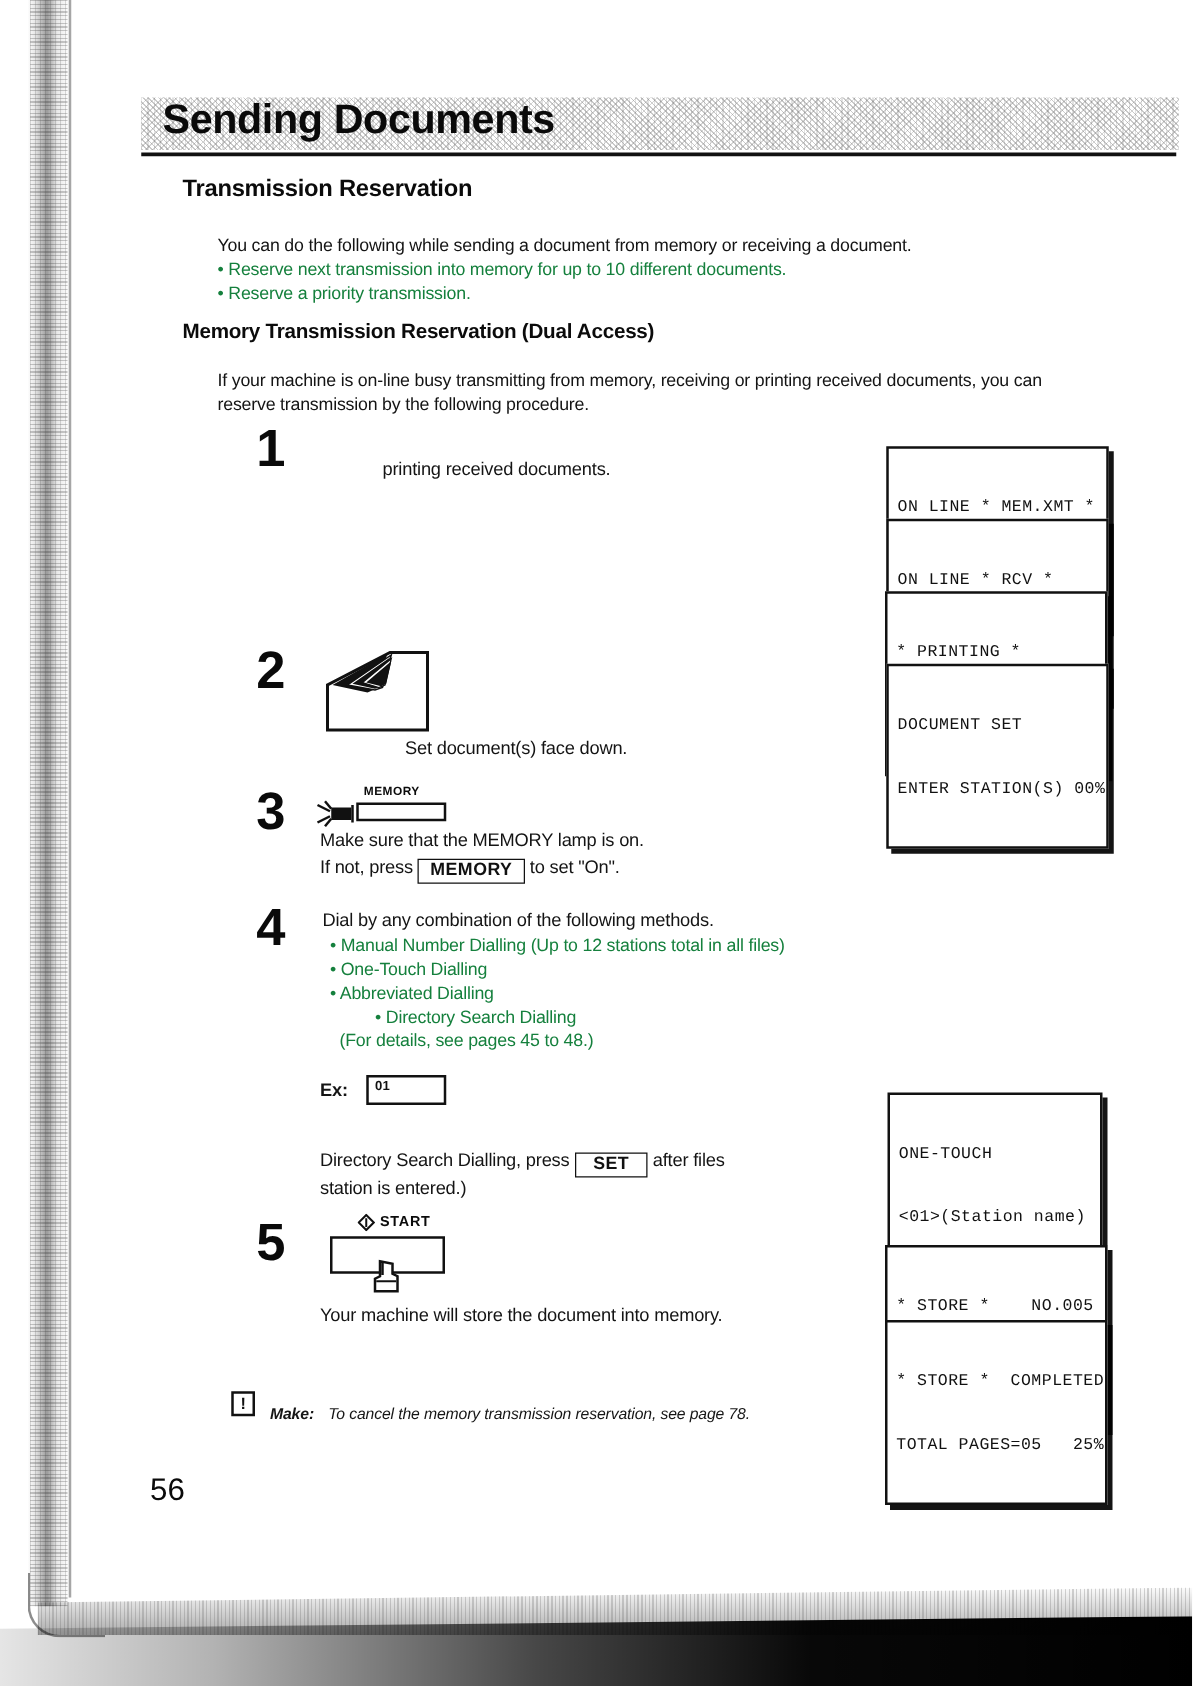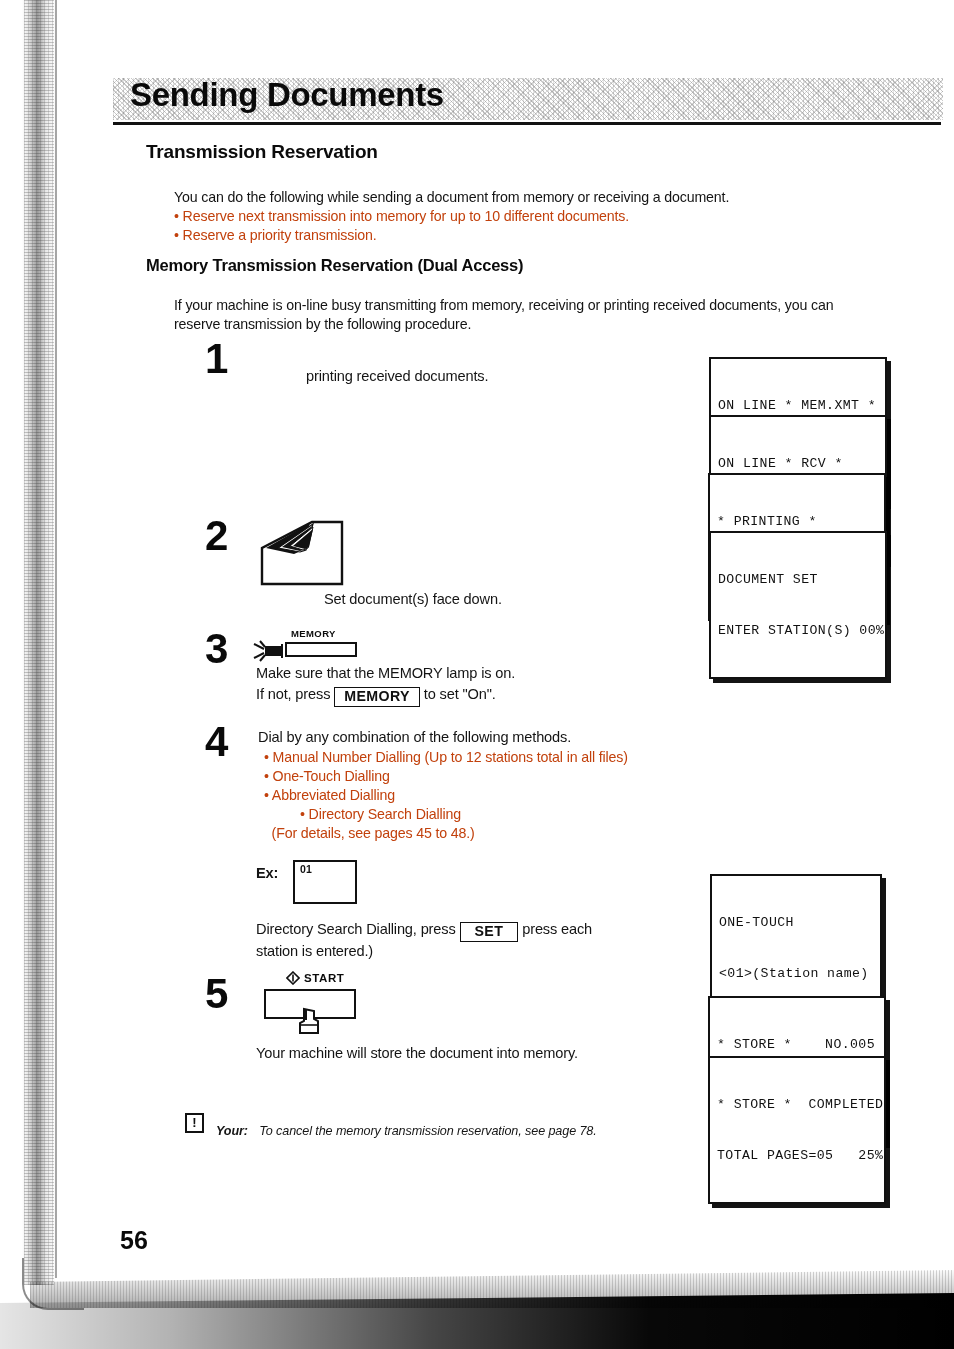--- a/index.html
+++ b/index.html
@@ -144,21 +144,21 @@
   .body-text {
     position: absolute;
     font-size: 14.2px;
     color: #141414;
     line-height: 19px;
     letter-spacing: -0.15px;
   }
   .bullet-line {
     position: absolute;
     font-size: 14.2px;
-    color: #c2410c;
+    color: #15803d;
     line-height: 19px;
     letter-spacing: -0.15px;
     white-space: nowrap;
   }
   .step-num {
     position: absolute;
     font-size: 42px;
     font-weight: bold;
     color: #0a0a0a;
     font-family: "Liberation Sans", sans-serif;
@@ -268,23 +268,22 @@
     font-style: italic;
     color: #161616;
     letter-spacing: -0.1px;
     white-space: nowrap;
   }
   .note-text b { font-style: italic; }
 
   .page-num {
     position: absolute;
     font-size: 25px;
-    font-weight: bold;
+    font-weight: normal;
     color: #0a0a0a;
-    margin-top: 48px;
   }
 </style>
 </head>
 <body>
 
 <div id="page">
 
   <div class="spine-shadow"></div>
   <div class="spine-speckle"></div>
   <div class="page-edge-left"></div>
@@ -345,26 +344,26 @@
 
   <div class="step-num" style="left:205px; top:718px;">4</div>
   <div class="step-text" style="left:258px; top:727px;">Dial by any combination of the following methods.</div>
   <div class="bullet-line" style="left:264px; top:748px;">• Manual Number Dialling (Up to 12 stations total in all files)</div>
   <div class="bullet-line" style="left:264px; top:767px;">• One-Touch Dialling</div>
   <div class="bullet-line" style="left:264px; top:786px;">• Abbreviated Dialling</div>
   <div class="bullet-line" style="left:264px; top:805px;margin-left:36px;">• Directory Search Dialling</div>
   <div class="bullet-line" style="left:264px; top:824px; white-space:pre;">  (For details, see pages 45 to 48.)</div>
 
   <div class="step-text" style="left:256px; top:863px; font-weight:bold;">Ex:</div>
-  <div class="ex-box" style="left:293px; top:860px; width:64px; height:44px;">01</div>
+  <div class="ex-box" style="left:293px; top:860px; width:64px; height:24px;">01</div>
 
   <div class="step-text" style="left:256px; top:919px; white-space:nowrap;">
     <span>Directory Search Dialling, press</span>
     <span class="key-chip" style="padding:0 14px 1px 14px;">SET</span>
-    <span>press each</span>
+    <span>after files</span>
   </div>
   <div class="step-text" style="left:256px; top:941px;">station is entered.)</div>
 
   <div class="step-num" style="left:205px; top:970px;">5</div>
   <div style="position:absolute; left:286px; top:971px;">
     <svg width="14" height="14" viewBox="0 0 14 14">
       <polygon points="7,1 13,7 7,13 1,7" fill="none" stroke="#111" stroke-width="1.6"></polygon>
       <line x1="7" y1="3.5" x2="7" y2="10.5" stroke="#111" stroke-width="1.6"></line>
     </svg>
   </div>
@@ -409,19 +408,19 @@
     <span>      PAGES=01   01%</span>
   </div>
 
   <div class="lcd" style="left:708px; top:1056px; width:178px;">
     <span>* STORE *  COMPLETED</span>
     <span>TOTAL PAGES=05   25%</span>
   </div>
 
   <div class="note-icon" style="left:185px; top:1113px;">!</div>
   <div class="note-text" style="left:216px; top:1124px;">
-    <b>Your:</b>
+    <b>Make:</b>
     <span style="display:inline-block;width:8px;"></span><span>To cancel the memory transmission reservation, see page 78.</span>
   </div>
 
   <div class="page-num" style="left:120px; top:1178px;">56</div>
 
 </div>
 
 </body></html>

